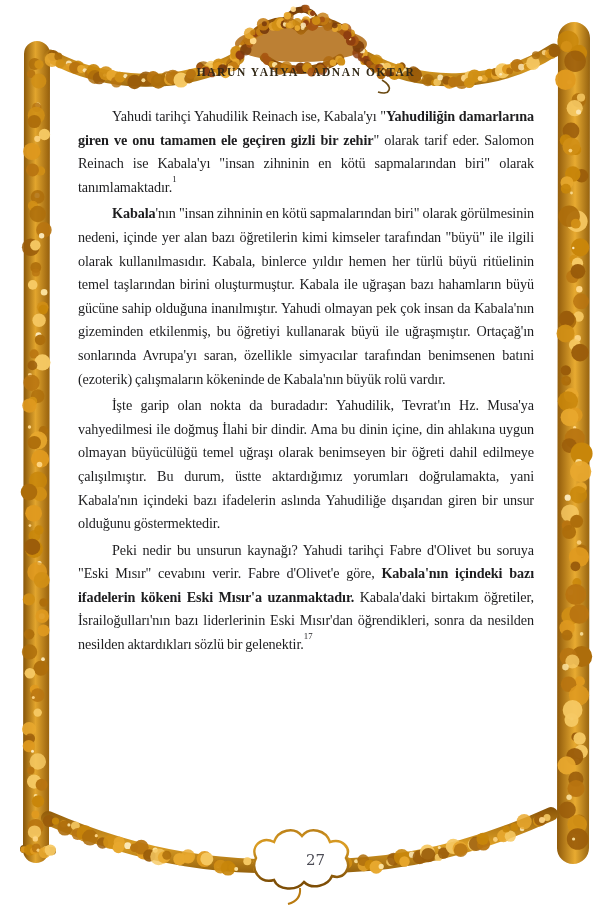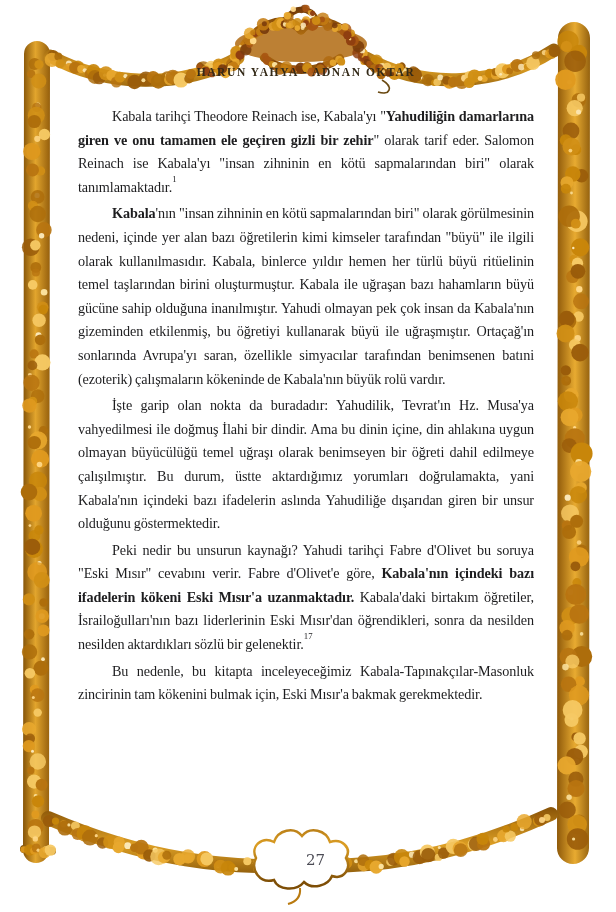--- a/index.html
+++ b/index.html
@@ -598,22 +598,21 @@
 
     <g>
       <path d="M300,888 C301,897 295,902 288,904" fill="none" stroke="#b97a10" stroke-width="2"></path>
       <path d="M256,858 C250,846 262,836 274,842 C278,830 294,826 302,836 C310,826 326,830 330,842 C342,838 352,848 346,858 C352,868 344,880 332,876 C328,886 312,890 304,882 C296,892 278,890 274,880 C260,884 250,870 256,858 Z" fill="#ffffff" stroke="url(#gBottom)" stroke-width="2.5"></path>
     </g>
   </svg>
 
   <div class="running-header">HARUN YAHYA - ADNAN OKTAR</div>
 
   <div class="body-text">
-      <p class="para"><span>Kabala tarihçi Theodore Reinach ise, Kabala'yı "</span><span class="b">Yahudiliğin damarlarına giren ve onu tamamen ele geçiren gizli bir zehir</span><span>" olarak tarif eder. Salomon Reinach ise Kabala'yı "insan zihninin en kötü sapmalarından biri" olarak tanımlamaktadır.</span><sup class="fn">1</sup></p>
+      <p class="para"><span>Yahudi tarihçi Yahudilik Reinach ise, Kabala'yı "</span><span class="b">Yahudiliğin damarlarına giren ve onu tamamen ele geçiren gizli bir zehir</span><span>" olarak tarif eder. Salomon Reinach ise Kabala'yı "insan zihninin en kötü sapmalarından biri" olarak tanımlamaktadır.</span><sup class="fn">1</sup></p>
       <p class="para"><span class="b">Kabala</span><span>'nın "insan zihninin en kötü sapmalarından biri" olarak görülmesinin nedeni, içinde yer alan bazı öğretilerin kimi kimseler tarafından "büyü" ile ilgili olarak kullanılmasıdır. Kabala, binlerce yıldır hemen her türlü büyü ritüelinin temel taşlarından birini oluşturmuştur. Kabala ile uğraşan bazı hahamların büyü gücüne sahip olduğuna inanılmıştır. Yahudi olmayan pek çok insan da Kabala'nın gizeminden etkilenmiş, bu öğretiyi kullanarak büyü ile uğraşmıştır. Ortaçağ'ın sonlarında Avrupa'yı saran, özellikle simyacılar tarafından benimsenen batıni (ezoterik) çalışmaların kökeninde de Kabala'nın büyük rolü vardır.</span></p>
       <p class="para"><span>İşte garip olan nokta da buradadır: Yahudilik, Tevrat'ın Hz. Musa'ya vahyedilmesi ile doğmuş İlahi bir dindir. Ama bu dinin içine, din ahlakına uygun olmayan büyücülüğü temel uğraşı olarak benimseyen bir öğreti dahil edilmeye çalışılmıştır. Bu durum, üstte aktardığımız yorumları doğrulamakta, yani Kabala'nın içindeki bazı ifadelerin aslında Yahudiliğe dışarıdan giren bir unsur olduğunu göstermektedir.</span></p>
       <p class="para"><span>Peki nedir bu unsurun kaynağı? Yahudi tarihçi Fabre d'Olivet bu soruya "Eski Mısır" cevabını verir. Fabre d'Olivet'e göre, </span><span class="b">Kabala'nın içindeki bazı ifadelerin kökeni Eski Mısır'a uzanmaktadır.</span><span> Kabala'daki birtakım öğretiler, İsrailoğulları'nın bazı liderlerinin Eski Mısır'dan öğrendikleri, sonra da nesilden nesilden aktardıkları sözlü bir gelenektir.</span><sup class="fn">17</sup></p>
-      <p class="para"><span>Bu nedenle, bu kitapta inceleyeceğimiz Kabala-Tapınakçılar-Masonluk zincirinin tam kökenini bulmak için, Eski Mısır'a bakmak gerekmektedir.</span></p>
     </div>
 
   <div class="page-number">27</div>
 
 </div>
 
 </body></html>

